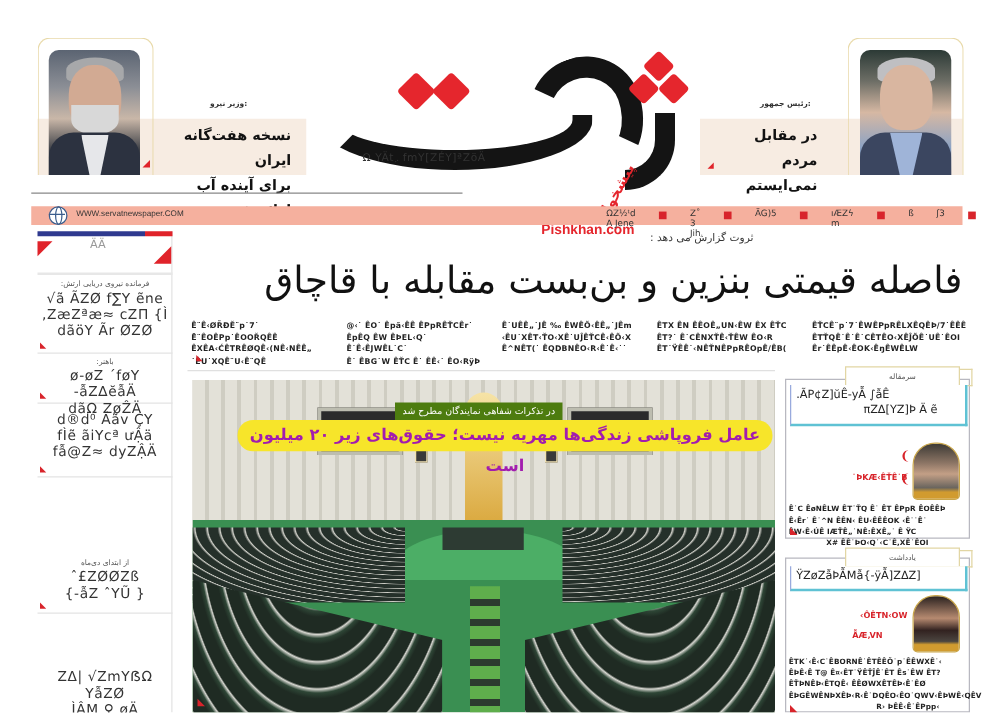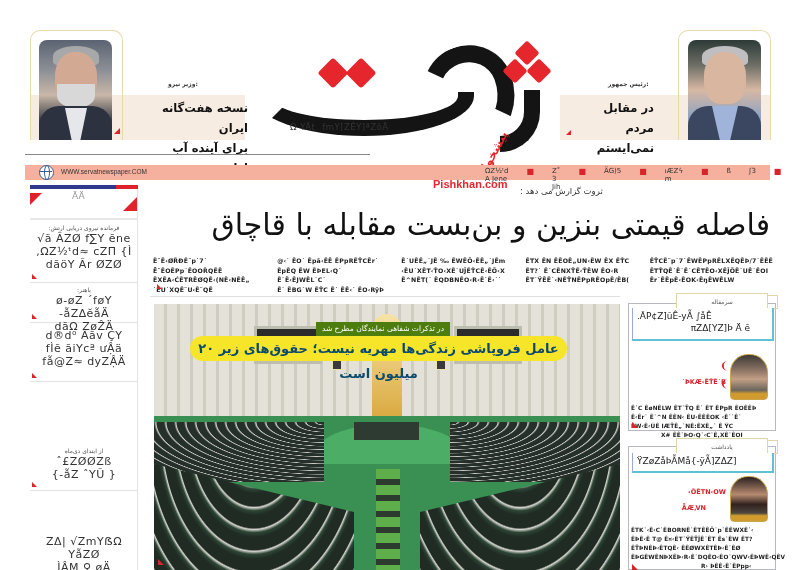--- a/index.html
+++ b/index.html
@@ -27,21 +27,21 @@
   .portrait .body { position: absolute; left: 0; top: 66px; width: 73px; height: 34px; background: #2c3240; border-radius: 20px 20px 0 0; }
   .portrait.right .body { background: #3b4660; }
   .portrait.right .collar { position: absolute; left: 24px; top: 66px; width: 26px; height: 34px; background: #9fb4d8; clip-path: polygon(0 0, 100% 0, 70% 100%, 30% 100%); }
   .portrait.left .collar { position: absolute; left: 26px; top: 68px; width: 22px; height: 32px; background: #e6e7ea; clip-path: polygon(0 0, 100% 0, 70% 100%, 30% 100%); }
 
   .promo-kicker { position: absolute; top: 80px; font-size: 6px; color: #333; font-weight: bold; }
   .promo-kicker.left { left: 168px; }
   .promo-kicker.right { left: 608px; }
 
   .promo-title { position: absolute; font-size: 11.5px; font-weight: bold; color: #111; direction: rtl; text-align: right; line-height: 20px; }
-  .promo-title.left { left: 143px; top: 98px; width: 105px; }
+  .promo-title.left { left: 128px; top: 98px; width: 105px; }
   .promo-title.right { left: 580px; top: 98px; width: 74px; }
 
   .red-corner { position: absolute; width: 0; height: 0; }
   .red-corner.left { left: 114px; top: 128px; border-left: 6px solid transparent; border-bottom: 6px solid #e0232a; }
   .red-corner.right { left: 566px; top: 130px; border-left: 5px solid transparent; border-bottom: 5px solid #e0232a; }
 
   
   .logo { position: absolute; left: 250px; top: 40px; width: 310px; height: 115px; }
   .logo-bowl { position: absolute; left: 4px; top: 52px; width: 220px; height: 44px; border: 16px solid #141414; border-top: none; border-radius: 0 0 110px 110px / 0 0 40px 40px; border-left-color: transparent; }
   .logo-vav { position: absolute; left: 175px; top: 5px; width: 90px; height: 98px; border: 17px solid #141414; border-radius: 50% 50% 50% 50% / 45% 45% 55% 55%; border-bottom-color: transparent; border-left-color: transparent; transform: rotate(-20deg); }
@@ -95,21 +95,21 @@
   .seats { position: absolute; top: 160px; height: 120px; background: repeating-radial-gradient(ellipse at 50% -30%, #1f2b23 0px, #1f2b23 8px, #d6d6d0 9px, #2e4636 11px, #1f2b23 14px); }
   .seats.l { left: 0; width: 200px; clip-path: polygon(0 0, 100% 40%, 100% 100%, 0 100%); }
   .seats.r { left: 266px; width: 200px; clip-path: polygon(0 40%, 100% 0, 100% 100%, 0 100%); }
   .seats-top-l { position: absolute; left: 0; top: 118px; width: 170px; height: 60px; background: repeating-radial-gradient(ellipse at 100% 0%, #25302a 0px, #25302a 7px, #cfcfc8 8px, #25302a 10px); }
   .seats-top-r { position: absolute; left: 296px; top: 118px; width: 170px; height: 60px; background: repeating-radial-gradient(ellipse at 0% 0%, #25302a 0px, #25302a 7px, #cfcfc8 8px, #25302a 10px); }
   .aisle-plants { position: absolute; left: 222px; top: 165px; width: 24px; height: 105px; background: repeating-linear-gradient(180deg, #5fae4c 0px, #5fae4c 10px, #2c3b2f 10px, #2c3b2f 16px); }
   .desk { position: absolute; left: 200px; top: 118px; width: 65px; height: 18px; background: #2d3b33; }
   .photo-mark { position: absolute; left: 4px; top: 255px; width: 0; height: 0; border-bottom: 6px solid #d8242b; border-right: 6px solid transparent; }
 
   .photo-kicker { position: absolute; left: 316px; top: 322px; background: #4d7c0f; color: #fff; font-size: 7.5px; padding: 2px 6px; direction: rtl; line-height: 10px; }
-  .photo-headline { position: absolute; left: 190px; top: 336px; width: 377px; height: 25px; background: #f7e52a; border-radius: 13px; text-align: center; font-size: 13px; font-weight: bold; color: #0c4a6e; direction: rtl; line-height: 25px; letter-spacing: -0.3px; }
+  .photo-headline { position: absolute; left: 190px; top: 336px; width: 428px; height: 25px; background: #f7e52a; border-radius: 13px; text-align: center; font-size: 13px; font-weight: bold; color: #a21caf; direction: rtl; line-height: 25px; letter-spacing: -0.3px; }
 
   
   .rcol { position: absolute; left: 628px; top: 298px; width: 160px; }
   .rbox { position: absolute; left: 0; width: 148px; border: 1px solid #b8b8c0; background: #fff; }
   .rbox.one { top: 5px; height: 128px; }
   .rbox.two { top: 148px; height: 124px; }
   .rtab { position: absolute; left: 48px; width: 92px; height: 16px; background: #fff; border: 1px solid #e2d6a4; font-size: 6px; color: #555; text-align: center; line-height: 15px; direction: rtl; }
   .rtab.one { top: -5px; }
   .rtab.two { top: 140px; }
   .rtab-fold { position: absolute; width: 10px; height: 14px; border: 1px solid #e2d6a4; border-left: none; }
@@ -208,21 +208,21 @@
 <div class="sidebar">
   <div class="flagbar"></div>
   <div class="sb-tri-l"></div>
   <div class="sb-tri-r"></div>
   <div class="sb-title">ÄÄ</div>
   <div class="sb-topline"></div>
 
   <div class="sb-item" style="top:38px; height:60px;">
     <div class="sb-label">فرمانده نیروی دریایی ارتش:</div>
     <div class="sb-body">√ã  ÃZØ    f∑Y ẽne</div>
-    <div class="sb-body">,ΩZ½ᵗd≈    cZΠ  {Ì</div>
+    <div class="sb-body">,ZæZªæ≈    cZΠ  {Ì</div>
     <div class="sb-body">dãöY Ãr    ØZØ</div>
     <div class="sb-mark"></div>
   </div>
 
   <div class="sb-item" style="top:100px; height:38px;">
     <div class="sb-label">باهنر:</div>
     <div class="sb-body">ø-øZ ´føY -ẫZ∆ĕẫÄ</div>
     <div class="sb-body">dãΩ ZøẐÄ</div>
     <div class="sb-mark"></div>
   </div>

